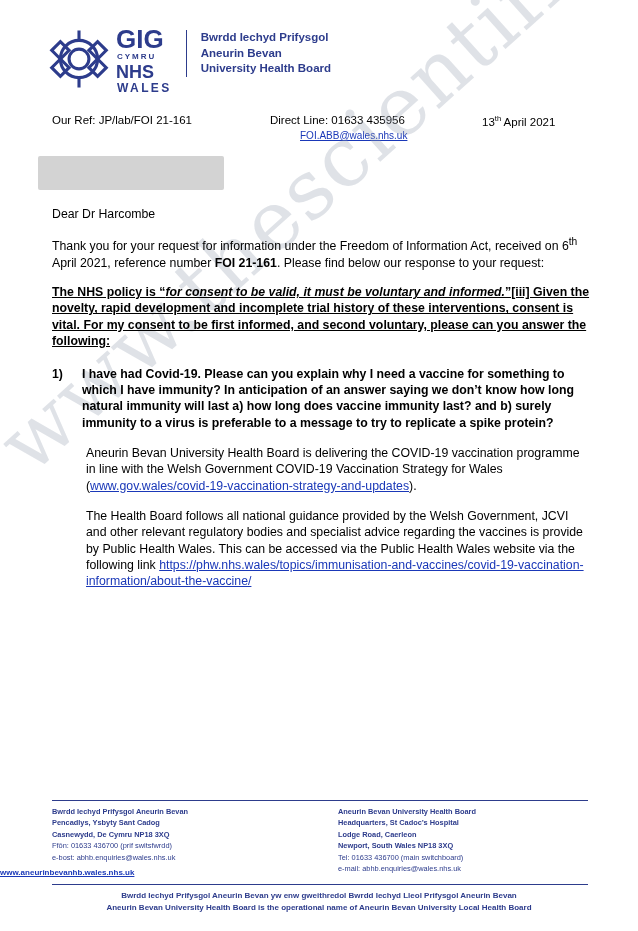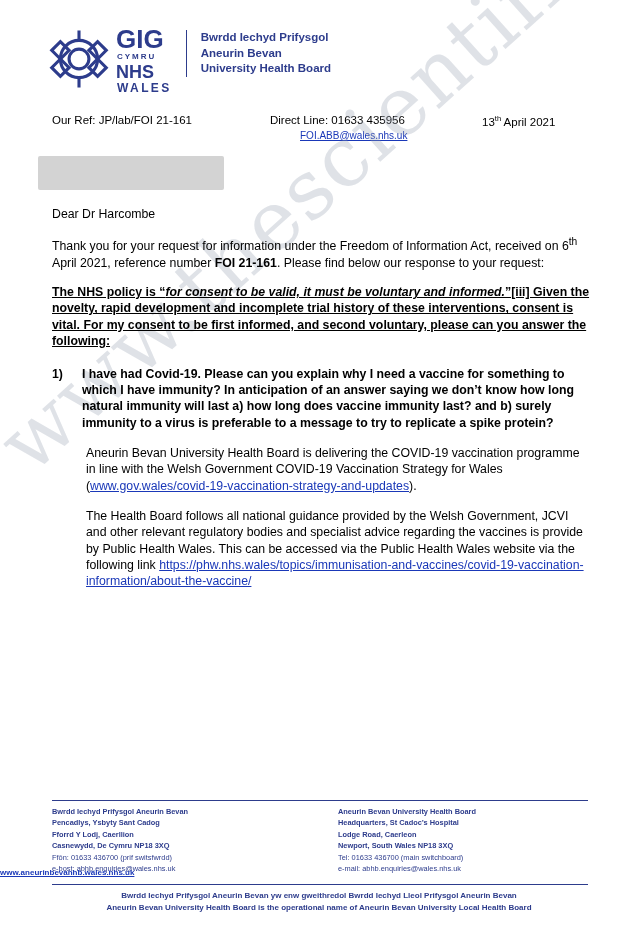--- a/index.html
+++ b/index.html
@@ -327,21 +327,20 @@
 
 
   </div>
 
   <div class="footer">
     <div class="footer-rule"></div>
     <div class="footer-cols">
       <div class="fcol left">
         <div>Bwrdd Iechyd Prifysgol Aneurin Bevan</div>
         <div>Pencadlys, Ysbyty Sant Cadog</div>
-        <div>Fforrd Y Lodj, Caerllion</div>
         <div>Casnewydd, De Cymru  NP18 3XQ</div>
         <div class="light">Ffôn: 01633 436700 (prif switsfwrdd)</div>
         <div class="light">e-bost: abhb.enquiries@wales.nhs.uk</div>
       </div>
       <div class="fcol right">
         <div>Aneurin Bevan University Health Board</div>
         <div>Headquarters, St Cadoc’s Hospital</div>
         <div>Lodge Road, Caerleon</div>
         <div>Newport, South Wales  NP18 3XQ</div>
         <div class="light">Tel: 01633 436700 (main switchboard)</div>

